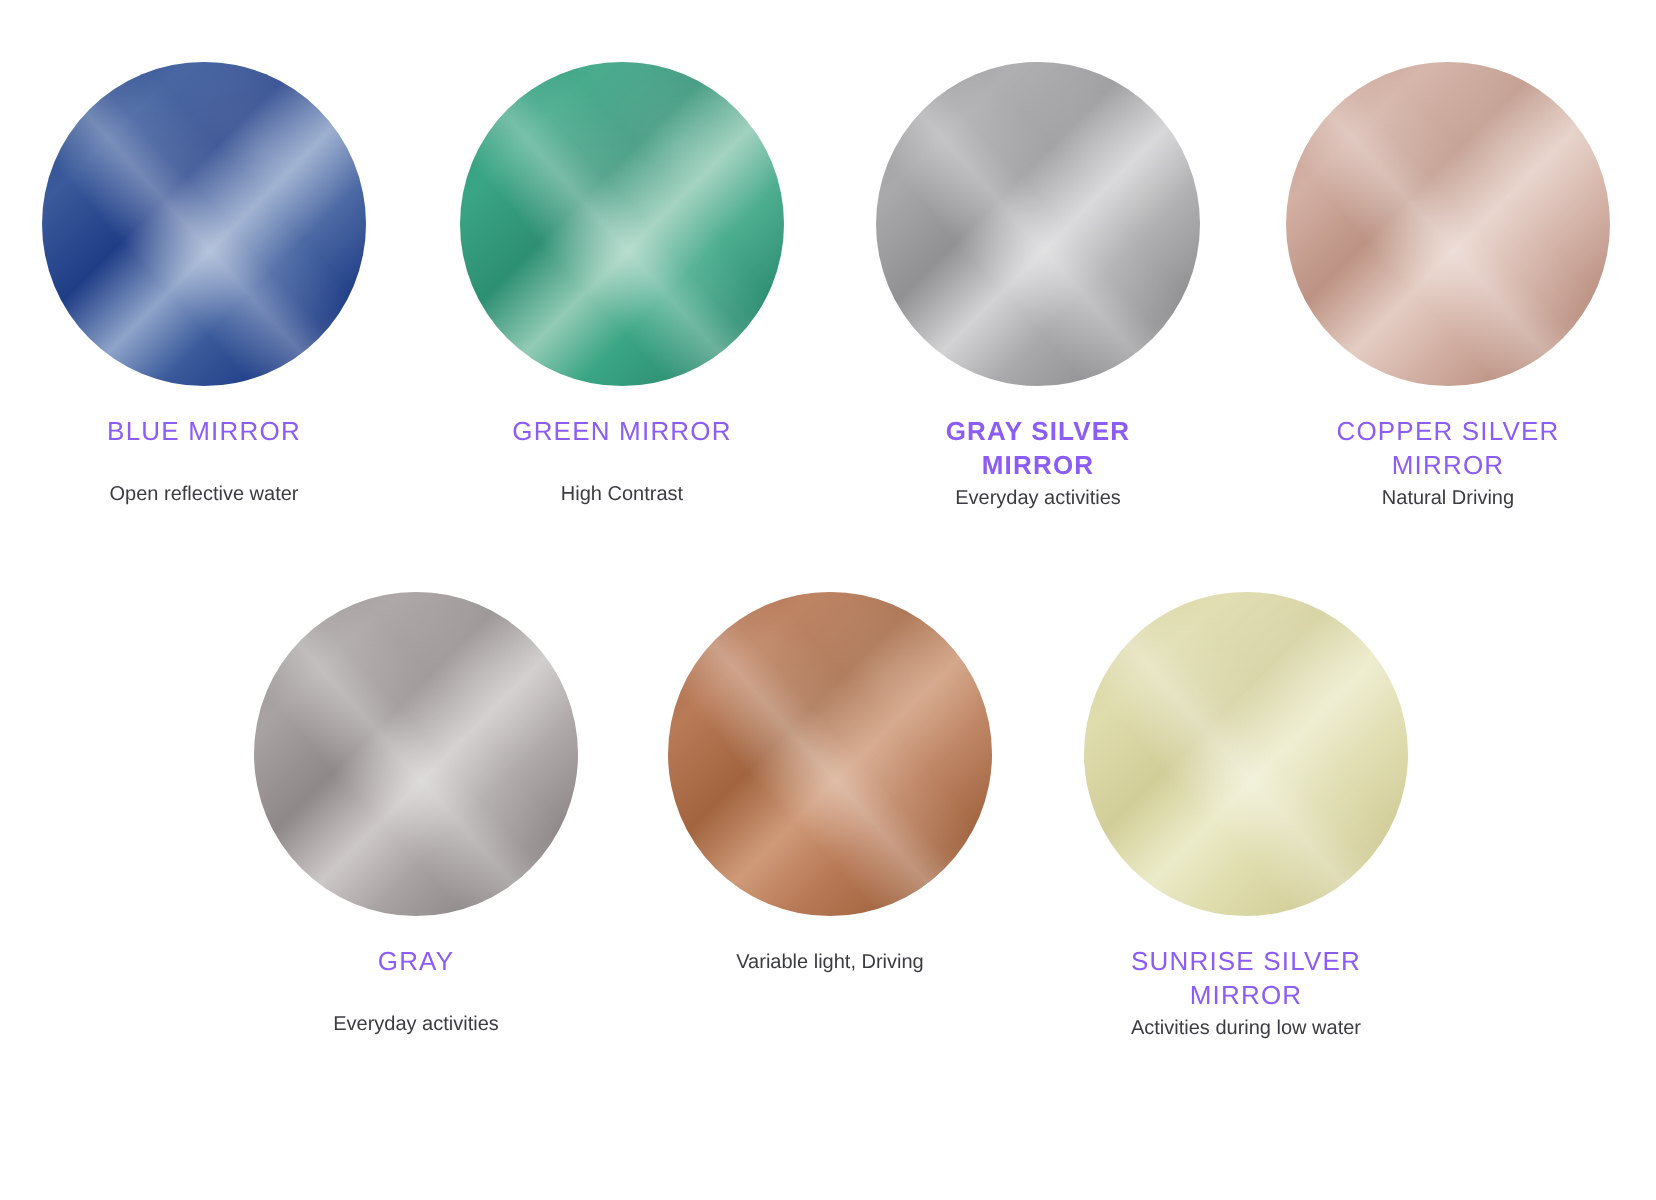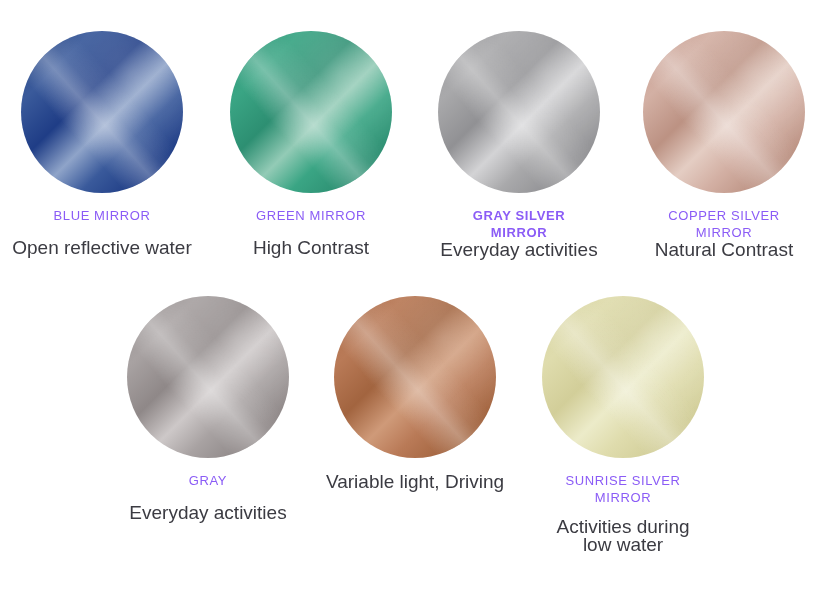--- a/index.html
+++ b/index.html
@@ -49,21 +49,21 @@
 
   .title {
     font-size: 13px;
     letter-spacing: 0.6px;
     color: #8b5cf6;
     line-height: 17px;
     text-transform: uppercase;
   }
 
   .desc {
-    font-size: 19px;
+    font-size: 10px;
     color: #3b3b42;
     line-height: 18px;
   }
 
   
   .gap-wide .desc { margin-top: 15px; }
   .gap-tight .desc { margin-top: 0px; }
 </style>
 </head>
 <body style="background: rgb(255, 255, 255);">
@@ -95,21 +95,21 @@
         <div class="title" style="max-width: 140px; margin: 0px auto; font-weight: bold;">GRAY SILVER MIRROR</div>
         <div class="desc">Everyday activities</div>
       </div>
     </div>
     <div class="swatch" style="left: 624px; top: 31px;">
       <div class="disc" style="background: linear-gradient(135deg, rgb(199, 158, 144) 0%, rgb(211, 176, 164) 22%, rgb(188, 146, 131) 40%, rgb(228, 205, 195) 55%, rgb(211, 176, 164) 68%, rgb(188, 146, 131) 84%, rgb(199, 158, 144) 100%);">
         <div class="sheen" style="background: linear-gradient(48deg, rgba(255, 255, 255, 0) 34%, rgba(255, 255, 255, 0.3) 47%, rgba(255, 255, 255, 0.1) 54%, rgba(255, 255, 255, 0) 64%), radial-gradient(circle at 68% 26%, rgba(255, 255, 255, 0.22) 0%, rgba(255, 255, 255, 0) 55%);"></div>
       </div>
       <div class="labels gap-tight">
         <div class="title" style="max-width: 140px; margin: 0px auto;">COPPER SILVER MIRROR</div>
-        <div class="desc">Natural Contrast</div>
+        <div class="desc">Natural Driving</div>
       </div>
     </div>
     <div class="swatch" style="left: 108px; top: 296px;">
       <div class="disc" style="background: linear-gradient(135deg, rgb(157, 151, 151) 0%, rgb(168, 162, 162) 22%, rgb(143, 136, 136) 40%, rgb(205, 200, 200) 55%, rgb(168, 162, 162) 68%, rgb(143, 136, 136) 84%, rgb(157, 151, 151) 100%);">
         <div class="sheen" style="background: linear-gradient(48deg, rgba(255, 255, 255, 0) 34%, rgba(255, 255, 255, 0.3) 47%, rgba(255, 255, 255, 0.1) 54%, rgba(255, 255, 255, 0) 64%), radial-gradient(circle at 68% 26%, rgba(255, 255, 255, 0.22) 0%, rgba(255, 255, 255, 0) 55%);"></div>
       </div>
       <div class="labels gap-wide">
         <div class="title">GRAY</div>
         <div class="desc">Everyday activities</div>
       </div>
@@ -120,17 +120,17 @@
       </div>
       <div class="labels gap-wide">
         <div class="desc">Variable light, Driving</div>
       </div>
     </div>
     <div class="swatch" style="left: 523px; top: 296px;">
       <div class="disc" style="background: linear-gradient(135deg, rgb(216, 213, 163) 0%, rgb(223, 220, 173) 22%, rgb(210, 206, 153) 40%, rgb(236, 235, 201) 55%, rgb(223, 220, 173) 68%, rgb(210, 206, 153) 84%, rgb(216, 213, 163) 100%);">
         <div class="sheen" style="background: linear-gradient(48deg, rgba(255, 255, 255, 0) 34%, rgba(255, 255, 255, 0.3) 47%, rgba(255, 255, 255, 0.1) 54%, rgba(255, 255, 255, 0) 64%), radial-gradient(circle at 68% 26%, rgba(255, 255, 255, 0.22) 0%, rgba(255, 255, 255, 0) 55%);"></div>
       </div>
       <div class="labels gap-tight">
-        <div class="title" style="max-width: 140px; margin: 12px auto;">SUNRISE SILVER MIRROR</div>
+        <div class="title" style="max-width: 140px; margin: 0px auto;">SUNRISE SILVER MIRROR</div>
         <div class="desc" style="max-width: 160px; margin: 0px auto;">Activities during low water</div>
       </div>
     </div>
   </div>
 
 </body></html>

